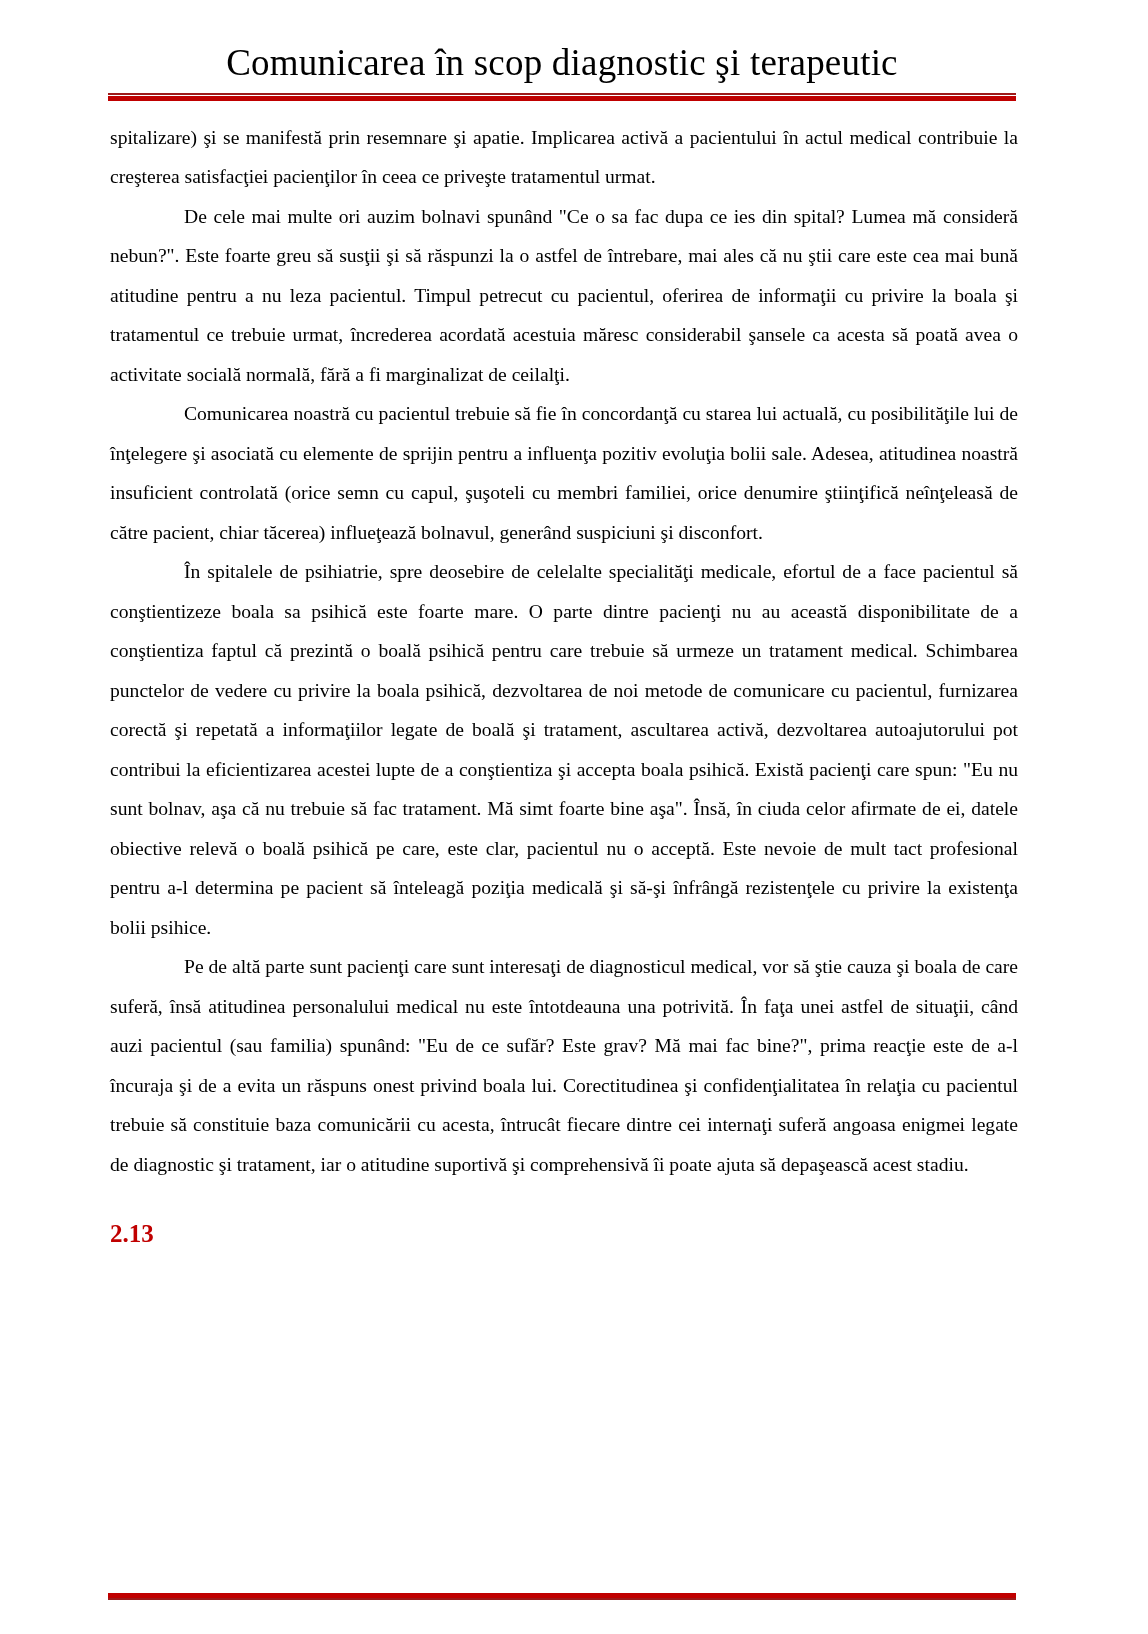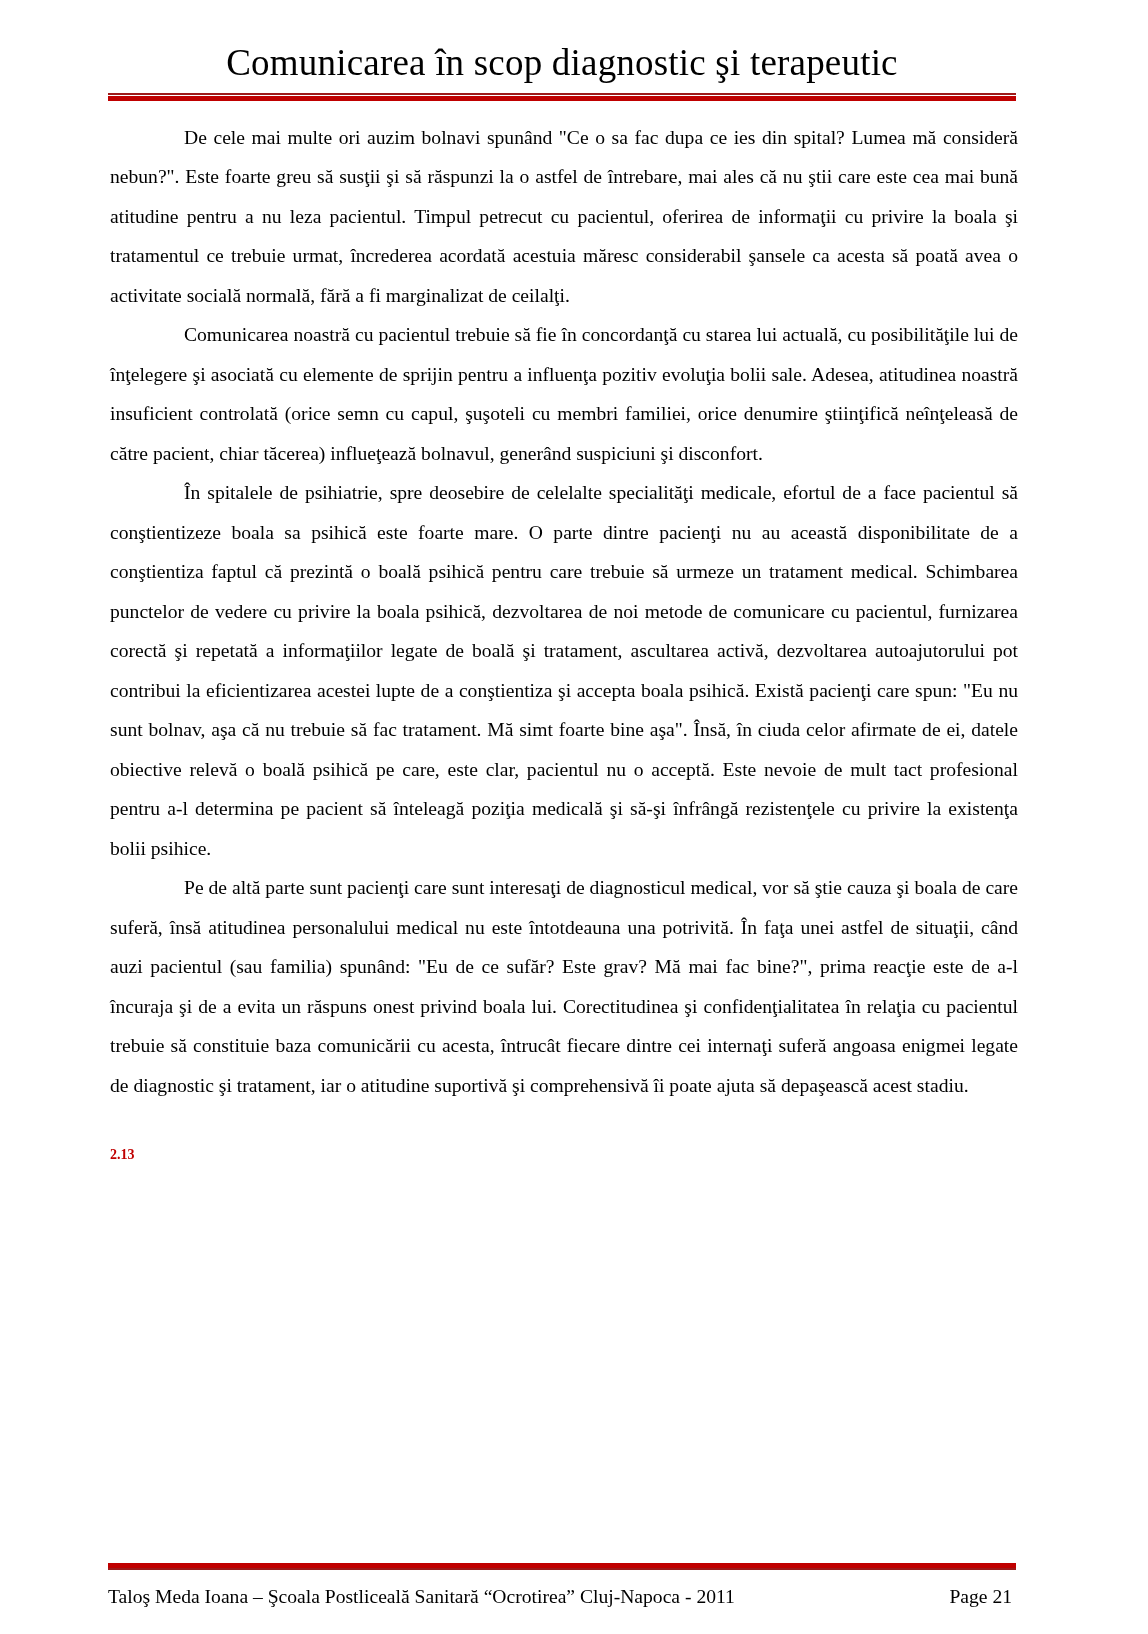--- a/index.html
+++ b/index.html
@@ -74,21 +74,21 @@
     hyphens: none;
   }
   p.para.indent {
     text-indent: 74px;
   }
 
   .section-heading {
     margin: 34px 0 0 0;
     color: #c00000;
     font-weight: bold;
-    font-size: 14px;
+    font-size: 25px;
     line-height: 32px;
     display: flex;
     gap: 26px;
     align-items: baseline;
   }
   .section-heading .num {
     font-weight: bold;
   }
   .section-heading .ttl {
     font-weight: bold;
@@ -134,39 +134,36 @@
   <div class="header">
     <div class="header-title">Comunicarea în scop diagnostic şi terapeutic</div>
     <div class="header-rule">
       <div class="thin"></div>
       <div class="thick"></div>
     </div>
   </div>
 
   <div class="content">
 
+    <p class="para">spitalizare) şi se manifestă prin resemnare şi apatie. Implicarea activă a pacientului în actul medical contribuie la creşterea satisfacţiei pacienţilor în ceea ce priveşte tratamentul urmat.</p>
 
     <p class="para indent">De cele mai multe ori auzim bolnavi spunând "Ce o sa fac dupa ce ies din spital? Lumea mă consideră  nebun?". Este foarte greu să susţii şi să răspunzi la o astfel de întrebare, mai ales că nu ştii care este cea mai bună atitudine pentru a nu leza pacientul. Timpul petrecut cu pacientul, oferirea de informaţii cu privire la boala şi tratamentul ce trebuie urmat, încrederea acordată acestuia măresc considerabil şansele ca acesta să poată avea o activitate socială normală, fără a fi marginalizat de ceilalţi.</p>
 
     <p class="para indent">Comunicarea noastră cu pacientul trebuie să fie în concordanţă cu starea lui actuală, cu posibilităţile lui de înţelegere şi asociată cu elemente de sprijin pentru a influenţa pozitiv evoluţia bolii sale. Adesea, atitudinea noastră insuficient controlată (orice semn cu capul, şuşoteli cu membri familiei, orice denumire ştiinţifică neînţeleasă de către pacient, chiar tăcerea) influeţează bolnavul,  generând suspiciuni şi disconfort.</p>
 
     <p class="para indent">În spitalele de psihiatrie, spre deosebire de celelalte specialităţi medicale, efortul de a face pacientul să conştientizeze boala sa psihică este foarte mare. O parte dintre pacienţi nu au această disponibilitate de a conştientiza faptul că prezintă o boală psihică pentru care trebuie să urmeze un tratament medical. Schimbarea punctelor de vedere cu privire la boala psihică, dezvoltarea de noi metode de comunicare cu pacientul, furnizarea corectă şi repetată a informaţiilor legate de boală şi tratament, ascultarea activă, dezvoltarea autoajutorului pot contribui la eficientizarea acestei lupte de a conştientiza şi accepta boala psihică. Există pacienţi care spun: "Eu nu sunt bolnav, aşa că nu trebuie să fac tratament. Mă simt foarte bine aşa". Însă, în ciuda celor afirmate de ei, datele obiective relevă o boală psihică pe care, este clar, pacientul nu o acceptă. Este nevoie de mult tact profesional pentru a-l determina pe pacient să înteleagă poziţia medicală şi să-şi înfrângă rezistenţele cu privire la existenţa bolii psihice.</p>
 
     <p class="para indent">Pe de altă parte sunt pacienţi care sunt interesaţi de diagnosticul medical, vor să ştie cauza şi boala de care suferă, însă atitudinea personalului medical nu este întotdeauna una potrivită. În faţa unei astfel de situaţii, când auzi pacientul (sau familia) spunând: "Eu de ce sufăr? Este grav? Mă mai fac bine?", prima reacţie este de a-l încuraja şi de a evita un răspuns onest privind boala lui. Corectitudinea şi confidenţialitatea în relaţia cu pacientul trebuie să constituie baza comunicării cu acesta, întrucât fiecare dintre cei internaţi suferă angoasa enigmei legate de diagnostic şi tratament, iar o atitudine suportivă şi comprehensivă îi poate ajuta să depaşească acest stadiu.</p>
 
     <div class="section-heading">
       <span class="num">2.13</span>
     </div>
 
   </div>
 
   <div class="footer">
     <div class="footer-rule">
       <div class="thick"></div>
       <div class="thin"></div>
     </div>
-    <div class="footer-row">
-      <div class="footer-left">Taloş Meda Ioana – Şcoala Postliceală Sanitară “Ocrotirea” Cluj-Napoca - 2011</div>
-      <div class="footer-right">Page 21</div>
-    </div>
   </div>
 
 </div>
 
 </body></html>

